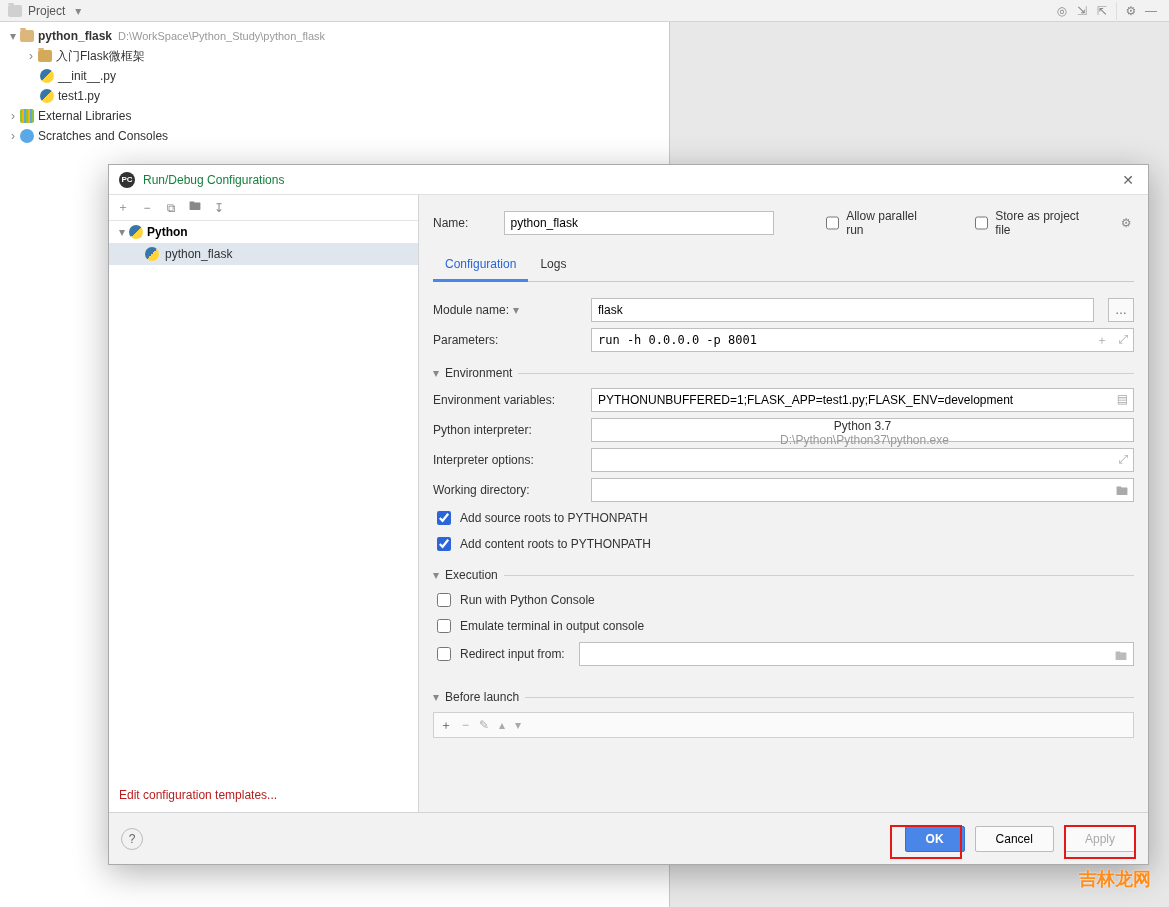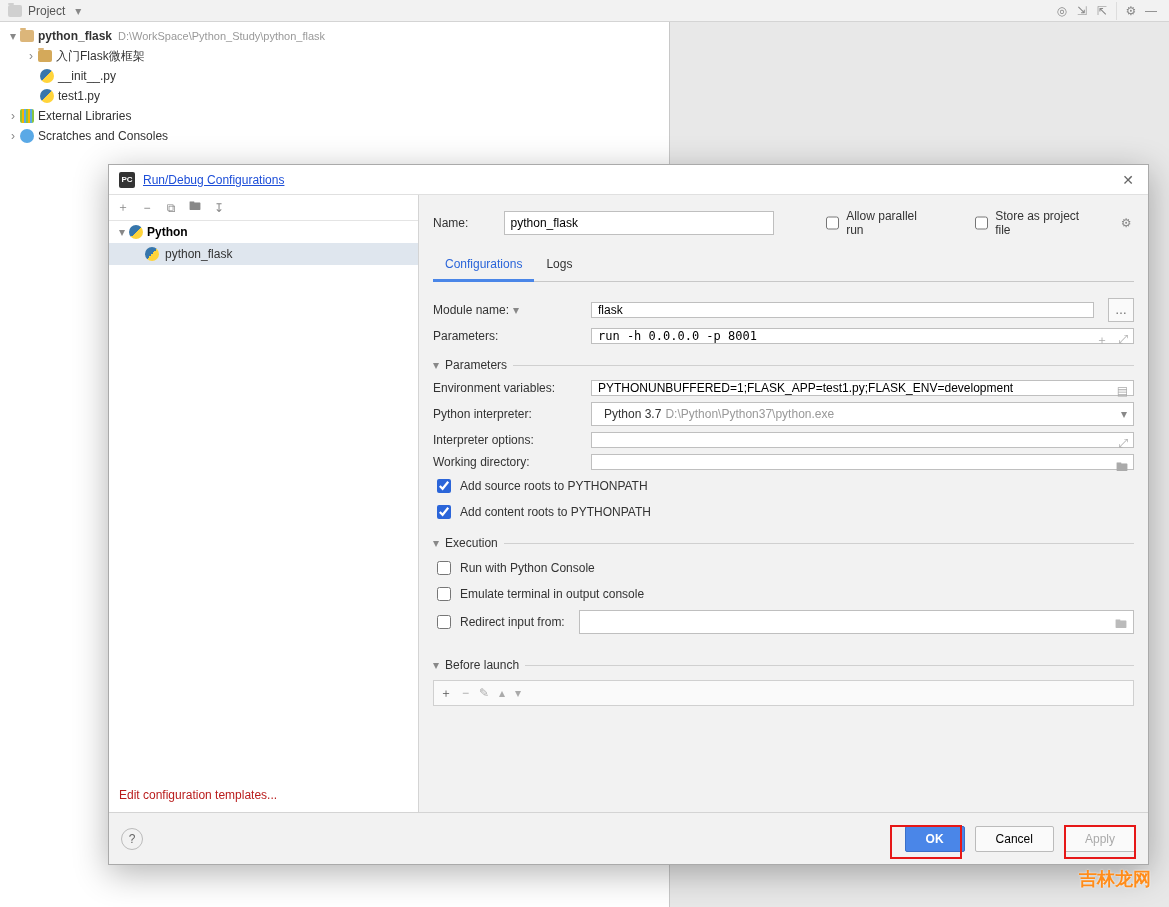--- a/index.html
+++ b/index.html
@@ -26,22 +26,22 @@
 .icon-py { width:14px; height:14px; display:inline-block; margin-right:4px; background: linear-gradient(135deg,#3776ab 50%,#ffd43b 50%); border-radius:50%; }
 .icon-lib { width:14px; height:14px; display:inline-block; margin-right:4px; background: repeating-linear-gradient(90deg,#87c540 0 2px,#f7b500 2px 4px,#5aa9e6 4px 6px); border-radius:2px;}
 .icon-scratch { width:14px; height:14px; display:inline-block; margin-right:4px; border-radius:50%; background:#5aa9e6;}
 .tree-row .label { color:#333; }
 .tree-row .path { color:#999; margin-left:6px; font-size:11px; }
 .tree-row.bold .label { font-weight: bold; }
 
 
 .dialog { position: absolute; left: 108px; top: 164px; width: 1041px; height: 701px; background: #f2f2f2; border: 1px solid #aaa; box-shadow: 0 8px 32px rgba(0,0,0,0.3); display: flex; flex-direction: column; }
 .dialog-title { height: 30px; background: #fff; display: flex; align-items: center; padding: 0 10px; border-bottom: 1px solid #e0e0e0; }
-.dialog-title .pc-logo { width:16px; height:16px; background:#333; color:#fff; font-size:8px; font-weight:bold; display:inline-flex; align-items:center; justify-content:center; margin-right:8px; border-radius:2px;}
-.dialog-title .title-text { color:#1d4ed8;text-decoration:underline; }
+.dialog-title .pc-logo { width:16px; height:16px; background:#333; color:#fff; font-size:8px; font-weight:bold; display:inline-flex; align-items:center; justify-content:center; margin-right:8px; border-radius:8px;}
+.dialog-title .title-text { color:#15803d; }
 .dialog-title .close { margin-left:auto; color:#666; cursor:pointer; font-size:14px; padding:0 4px; }
 
 .dialog-body { flex:1; display:flex; min-height:0; }
 .dialog-left { width: 310px; background:#fff; border-right:1px solid #d4d4d4; display:flex; flex-direction:column; }
 .dialog-left-toolbar { height:26px; border-bottom:1px solid #e4e4e4; display:flex; align-items:center; padding:0 6px; gap:8px; }
 .dialog-left-toolbar .tbtn { width:16px; height:16px; display:inline-flex; align-items:center; justify-content:center; color:#888; cursor:pointer; }
 .config-tree { flex:1; overflow:auto; }
 .config-row { height:22px; display:flex; align-items:center; padding-left:6px; cursor:pointer; }
 .config-row.parent .twisty{ }
 .config-row .pyicon { width:14px; height:14px; display:inline-block; margin-right:4px; background: linear-gradient(135deg,#3776ab 50%,#ffd43b 50%); border-radius:50%; }
@@ -62,24 +62,24 @@
 
 .tabs { display:flex; border-bottom:1px solid #c8c8c8; }
 .tab { padding:6px 12px 8px 12px; color:#333; cursor:pointer; }
 .tab.active { color:#2b65d9; border-bottom:3px solid #4a86e8; margin-bottom:-1px; }
 
 .panel-scroll { flex:1; background:#f2f2f2; padding:10px 0; overflow:auto; }
 .form-row { display:flex; align-items:center; margin:6px 0; gap:8px; }
 .form-row .lbl { width:150px; color:#333; display:flex; align-items:center; gap:4px; }
 .form-row .drop { color:#888; }
 .form-row .field { flex:1; display:flex; align-items:center; }
-.form-row input[type="text"] { width:100%; height:16px; border:1px solid #bfbfbf; padding:0 6px; background:#fff; }
+.form-row input[type="text"] { width:100%; height:24px; border:1px solid #bfbfbf; padding:0 6px; background:#fff; }
 .form-row .mono { font-family: Consolas, monospace; }
 .form-row .after-btn { width:26px; height:24px; border:1px solid #bfbfbf; background:#fafafa; margin-left:6px; display:inline-flex; align-items:center; justify-content:center; color:#666; cursor:pointer; }
-.select-wrap { width:100%; height:24px; border:1px solid #bfbfbf; background:#fff; display:flex; align-items:center; padding:0 6px; cursor:pointer; }
+.select-wrap { width:100%; height:24px; border:1px solid #bfbfbf; background:#fff; display:flex; align-items:center; padding:0 6px; cursor:pointer;flex-direction:column; }
 .select-wrap .pyicon{ margin-right:6px; }
 .select-wrap .sel-main{ color:#333; }
 .select-wrap .sel-path{ color:#999; margin-left:4px; }
 .select-wrap .sel-caret{ margin-left:auto; color:#888; }
 .icon-in-field{ position:absolute; right:6px; top:4px; color:#aaa; }
 
 .section-sep { display:flex; align-items:center; gap:6px; margin:14px 0 8px 0; }
 .section-sep .caret{ color:#888; }
 .section-sep .title{ color:#333; }
 .section-sep .line{ flex:1; height:1px; background:#d0d0d0; }
@@ -196,21 +196,21 @@
             <span>Allow parallel run</span>
         </label>
         <label class="chk-row" style="margin-left:12px;">
           <input type="checkbox" style=""> 
             <span>Store as project file</span>
         </label>
         <span class="gear-mini">⚙</span>
       </div>
 
       <div class="tabs">
-        <div class="tab active">Configurations</div>
+        <div class="tab active">Configuration</div>
         <div class="tab">Logs</div>
       </div>
 
       <div class="panel-scroll">
         <div class="form-row">
           <div class="lbl">
             <span>Module name:</span>
             <span class="drop">▾</span>
           </div>
           <div class="field">
@@ -222,21 +222,21 @@
           <div class="lbl">Parameters:</div>
           <div class="field" style="position:relative;">
             <input class="mono" type="text" value="run -h 0.0.0.0 -p 8001" style="">
             <span style="position:absolute;right:26px;top:4px;color:#aaa;">＋</span>
             <span style="position:absolute;right:6px;top:4px;color:#aaa;">⤢</span>
           </div>
         </div>
 
         <div class="section-sep">
           <span class="caret">▾</span>
-          <span class="title">Parameters</span>
+          <span class="title">Environment</span>
           <span class="line"></span>
         </div>
 
         <div class="form-row">
           <div class="lbl">Environment variables:</div>
           <div class="field" style="position:relative;">
             <input type="text" value="PYTHONUNBUFFERED=1;FLASK_APP=test1.py;FLASK_ENV=development" style="">
             <span class="icon-in-field">▤</span>
           </div>
         </div>

